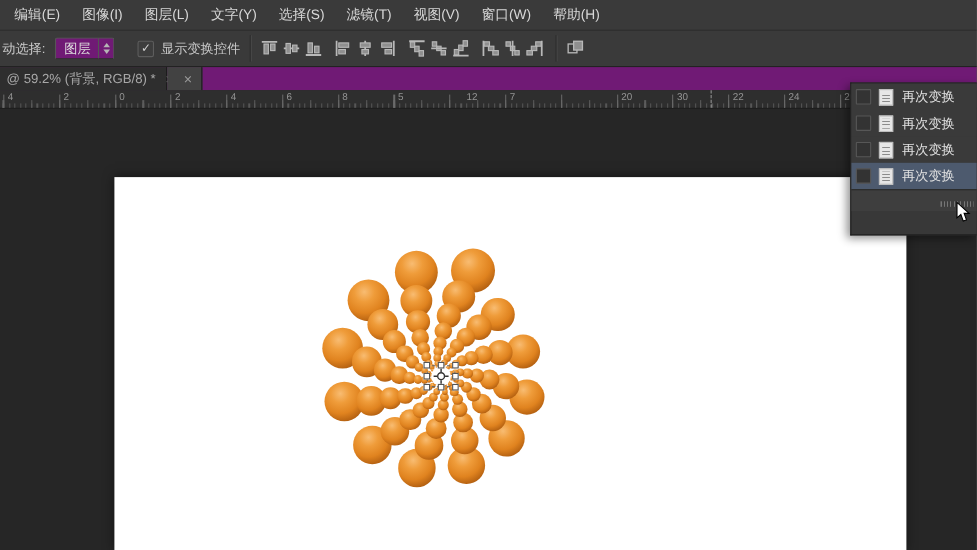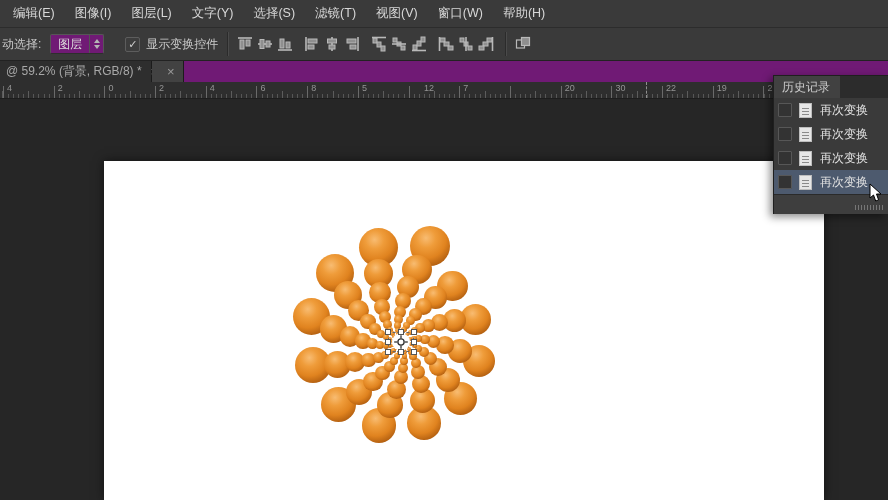--- a/index.html
+++ b/index.html
@@ -234,21 +234,21 @@
     <span class="ruler-label" style="left: 209.8px;">4</span>
     <span class="ruler-label" style="left: 260.5px;">6</span>
     <span class="ruler-label" style="left: 311.2px;">8</span>
     <span class="ruler-label" style="left: 361.9px;">5</span>
     <span class="ruler-label" style="left: 424px;">12</span>
     <span class="ruler-label" style="left: 463.3px;">7</span>
     <span class="ruler-label" style="left: 514px; margin-top: 24px;">16</span>
     <span class="ruler-label" style="left: 564.7px;">20</span>
     <span class="ruler-label" style="left: 615.4px;">30</span>
     <span class="ruler-label" style="left: 666.1px;">22</span>
-    <span class="ruler-label" style="left: 716.8px;">19</span>
+    <span class="ruler-label" style="left: 716.8px;">24</span>
     <span class="ruler-label" style="left: 767.5px;">26</span>
   </div>
 
 <div class="abs workspace">
   <div class="canvas">
     <div id="balls" style="--b-hi: #f8bc72; --b-mid: #ef9c3a; --b-base: #e0831f; --b-edge: #a8570d; --b-rim: #8f4a07;">
         <div class="ball" style="width: 40px; height: 40px; left: 306.237px; top: 65.3695px;"></div>
         <div class="ball" style="width: 39.02px; height: 39.02px; left: 254.883px; top: 66.5957px;"></div>
         <div class="ball" style="width: 38.064px; height: 38.064px; left: 212.104px; top: 93.2853px;"></div>
         <div class="ball" style="width: 37.1314px; height: 37.1314px; left: 189.113px; top: 137.159px;"></div>
@@ -368,23 +368,20 @@
       <div class="handle" style="left: 307px; top: 168px;"></div>
       <div class="handle" style="left: 281px; top: 178px;"></div>
       <div class="handle" style="left: 307px; top: 178px;"></div>
       <div class="handle" style="left: 281px; top: 188px;"></div>
       <div class="handle" style="left: 294px; top: 188px;"></div>
       <div class="handle" style="left: 307px; top: 188px;"></div>
     </div>
 </div>
 
 <div class="abs panel">
-  <div class="panel-header">
-    <div class="panel-tab">历史记录</div>
-  </div>
   <div class="h-rows" id="history-rows">
       <div class="h-row">
         <div class="h-check"></div>
         <div class="h-doc"></div>
         <span class="h-label">再次变换</span>
       </div>
       <div class="h-row">
         <div class="h-check"></div>
         <div class="h-doc"></div>
         <span class="h-label">再次变换</span>

